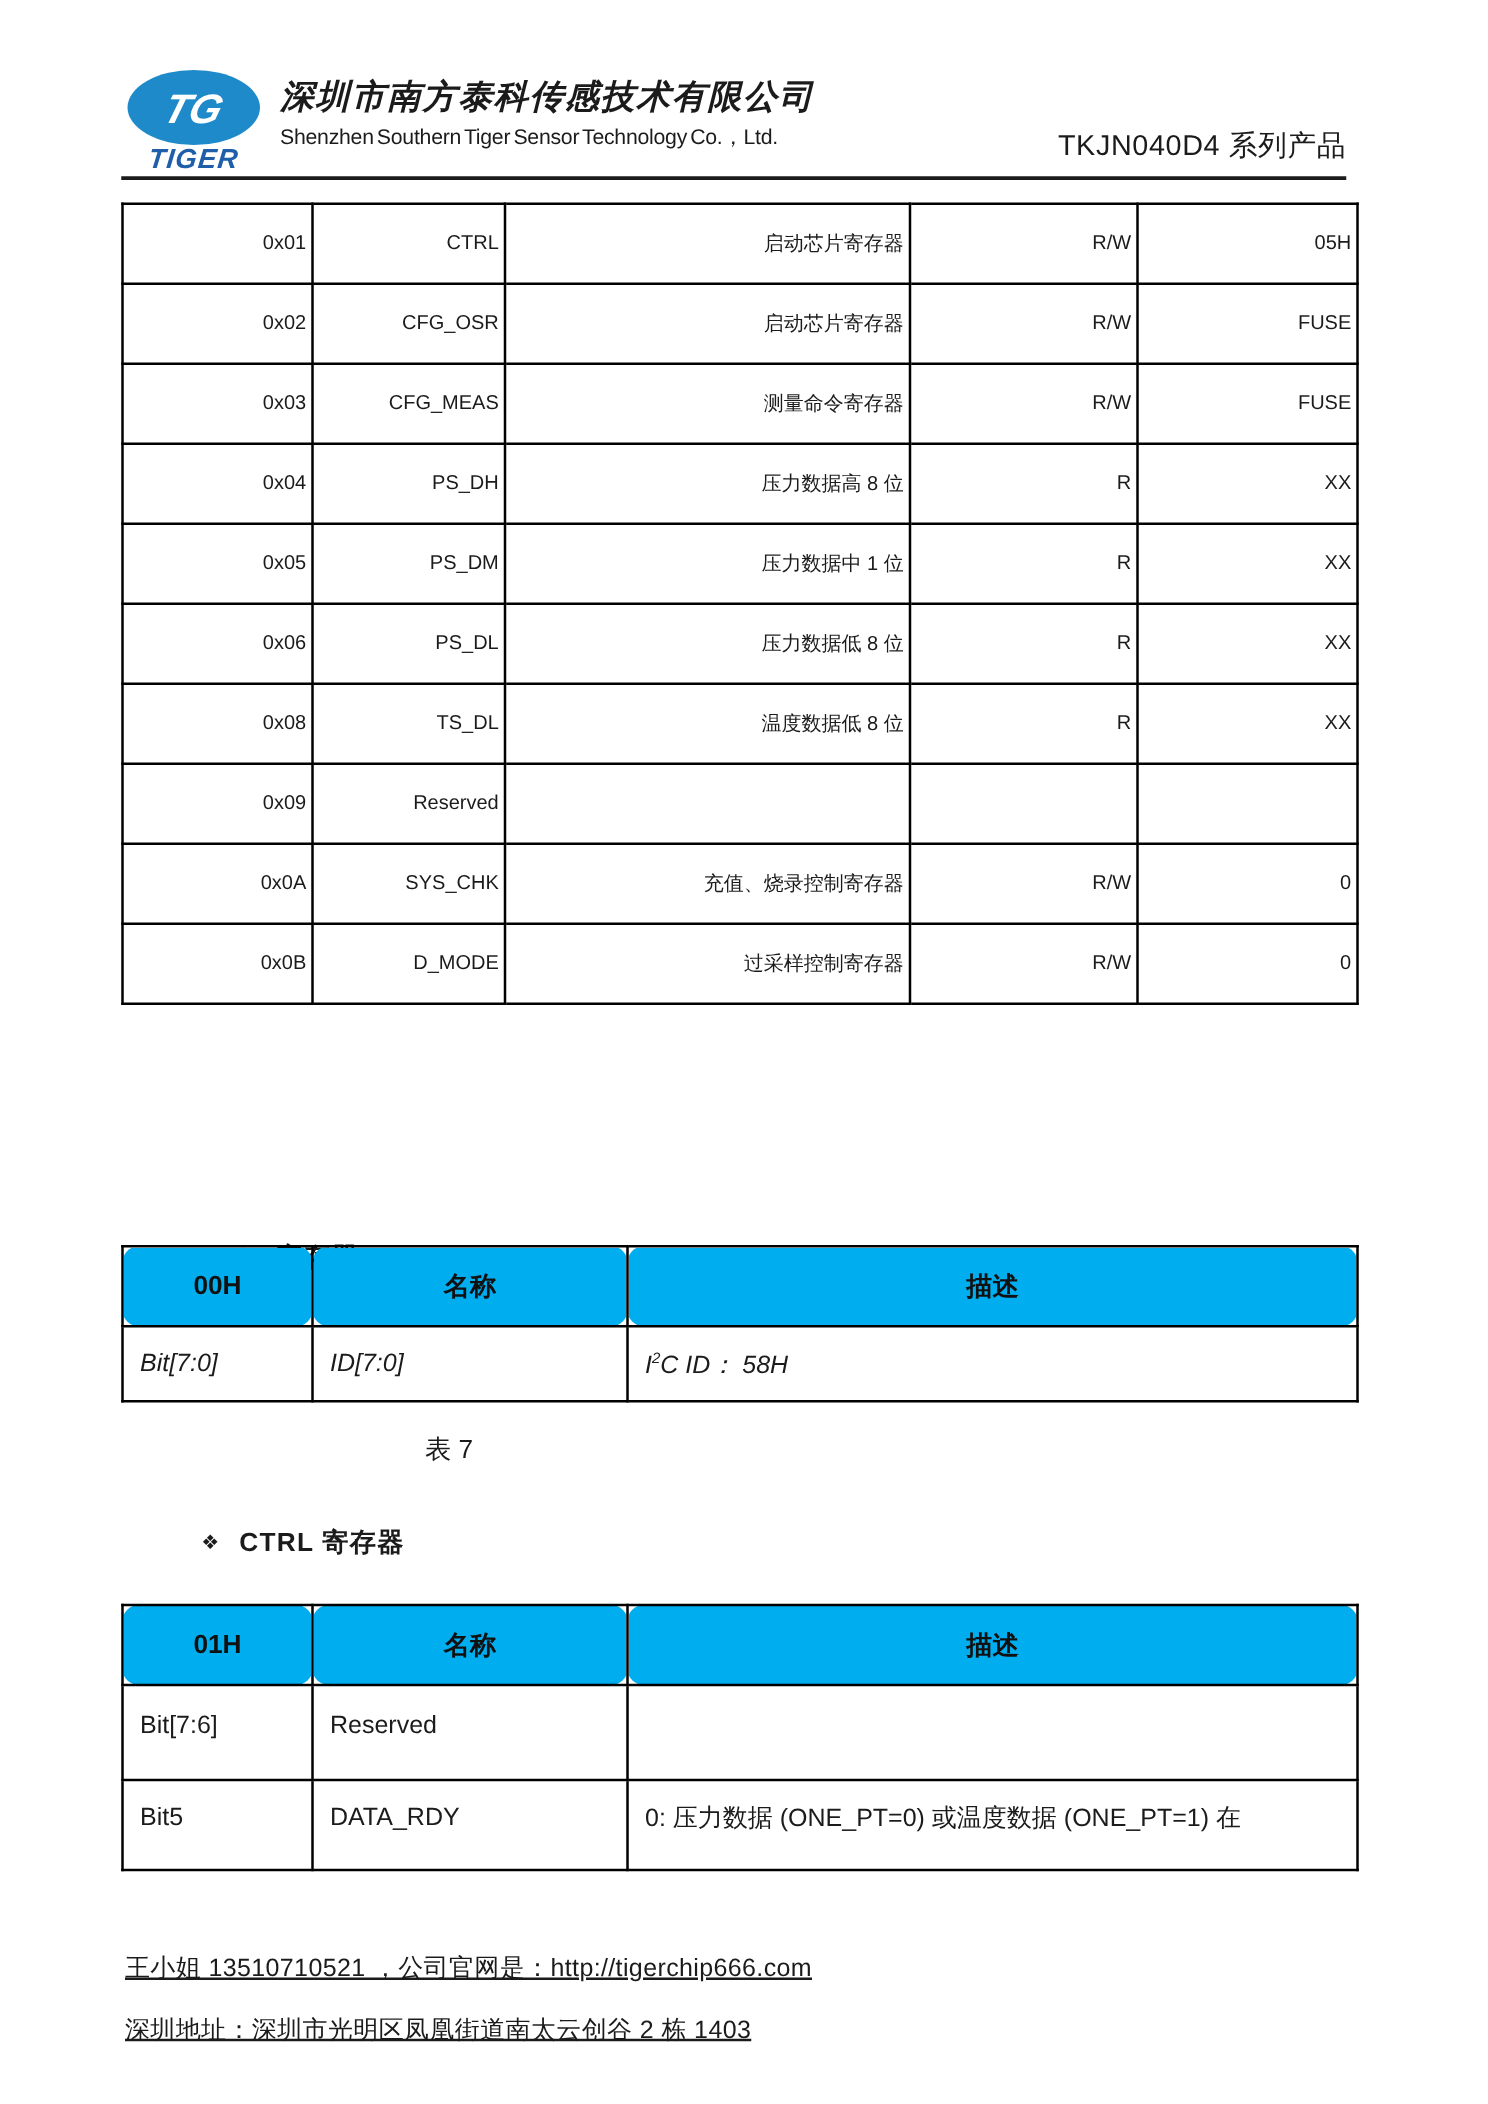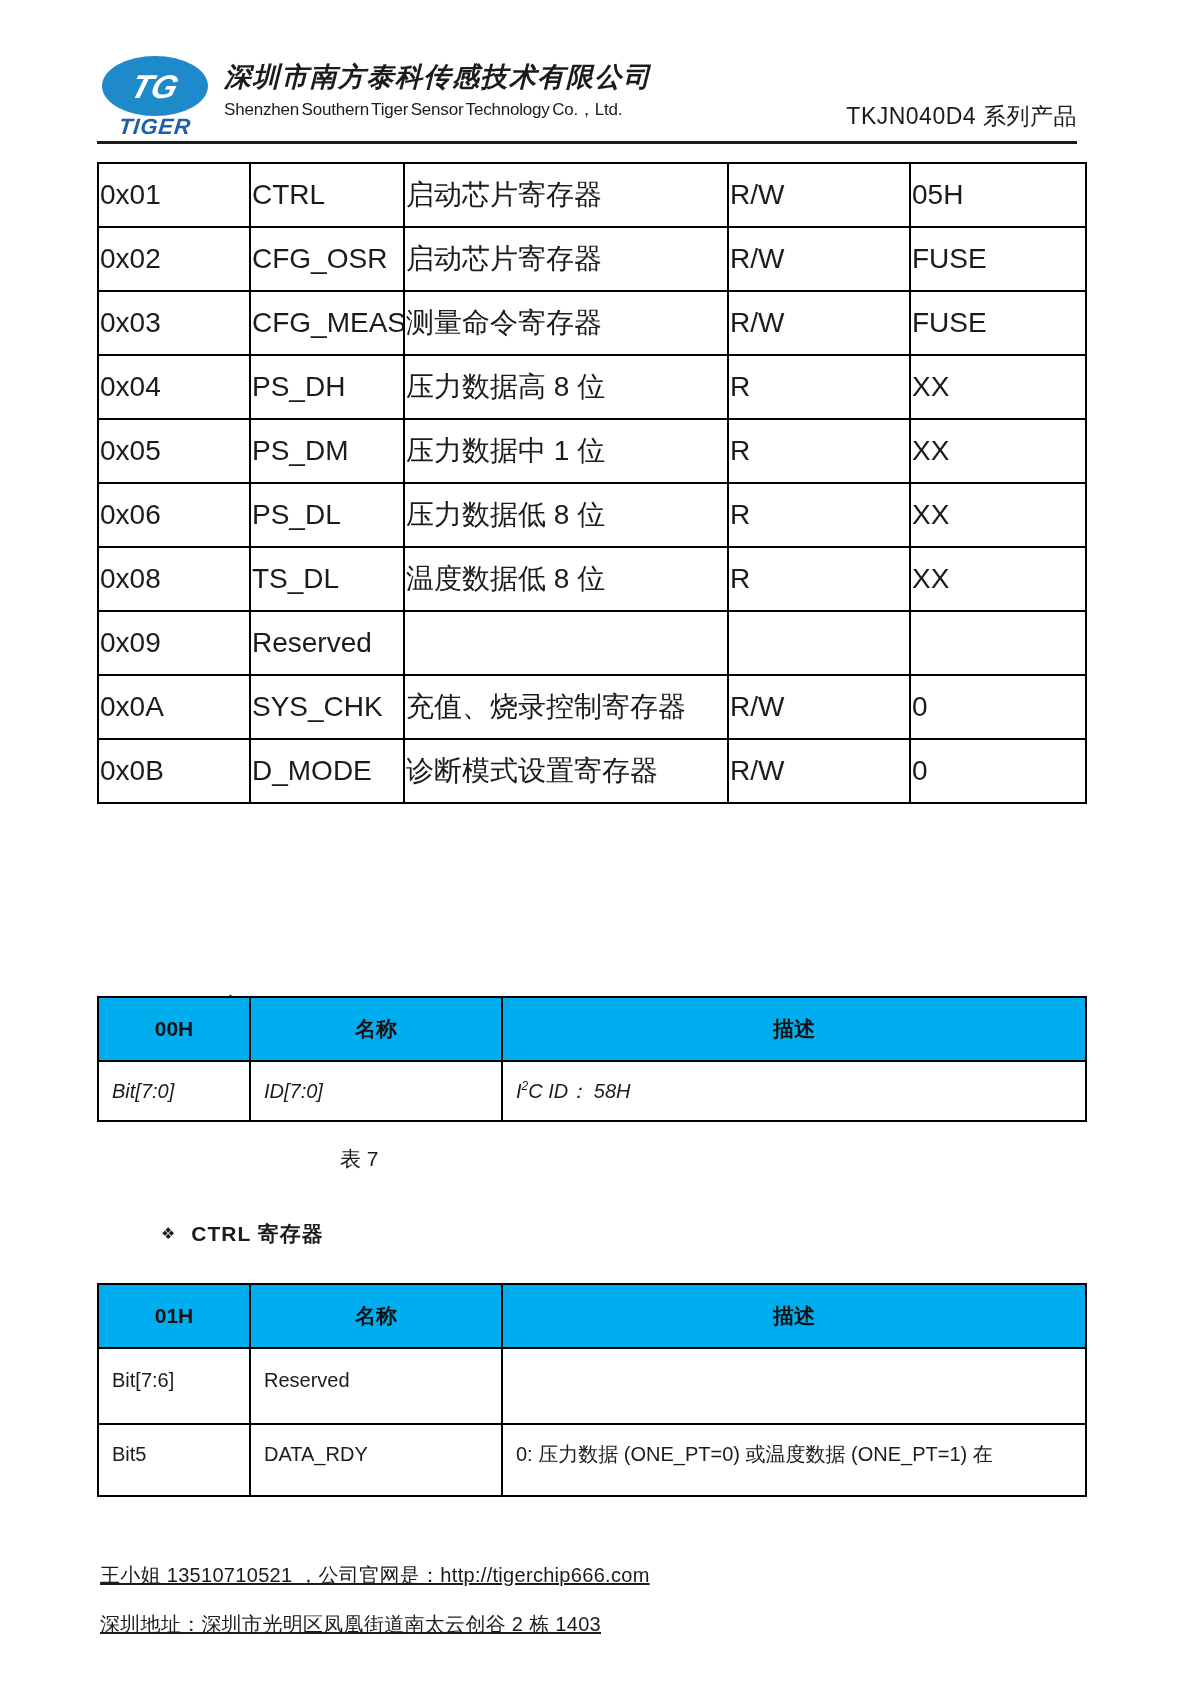--- a/index.html
+++ b/index.html
@@ -16,23 +16,23 @@
     letter-spacing:1px;margin-top:0px;transform:skewX(-6deg);line-height:1;}
   .company{position:absolute;left:127px;top:6px;}
   .company-cn{font-size:27px;font-weight:700;letter-spacing:1.5px;line-height:32px;font-style:italic;}
   .company-en{font-size:17px;margin-top:7px;word-spacing:-2px;letter-spacing:-0.2px;line-height:20px;}
   .product{position:absolute;right:0;bottom:9px;font-size:23px;letter-spacing:0.5px;}
 
   
   table.tbl{position:absolute;left:97px;width:988px;border-collapse:collapse;table-layout:fixed;}
   table.tbl td,table.tbl th{border:2px solid #000;overflow:hidden;white-space:nowrap;}
   #regmap{top:162px;}
-  #regmap td{height:62px;font-size:28px;padding:0 4px 0 1px;vertical-align:middle;}
+  #regmap td{height:62px;font-size:16px;padding:0 4px 0 1px;vertical-align:middle;text-align:right;}
   .blue-head th{height:60px;background:var(--table-header-bg,#00AEEF);font-size:21px;font-weight:700;
-    text-align:center;vertical-align:middle;color:#111;}
+    text-align:center;vertical-align:middle;color:#111;border-radius:13px;}
   #id-table{top:996px;}
   #id-table td{height:58px;font-size:20px;padding:0 4px 0 13px;vertical-align:middle;font-style:italic;}
   #ctrl-table{top:1283px;}
   #ctrl-table td{font-size:20px;padding:0 4px 12px 13px;vertical-align:middle;}
   #ctrl-table tr.r1 td{height:62px;}
   #ctrl-table tr.r2 td{height:58px;}
   sup{font-size:12px;line-height:0;}
 
   
   .section-heading{position:absolute;left:161px;font-size:21px;font-weight:700;letter-spacing:1px;}
@@ -129,21 +129,21 @@
       <tr>
         <td>0x0A</td>
         <td>SYS_CHK</td>
         <td>充值、烧录控制寄存器</td>
         <td>R/W</td>
         <td>0</td>
       </tr>
       <tr>
         <td>0x0B</td>
         <td>D_MODE</td>
-        <td>诊断模式设置寄存器</td>
+        <td>过采样控制寄存器</td>
         <td>R/W</td>
         <td>0</td>
       </tr>
     </tbody>
   </table>
 
   <div class="section-heading" id="id-heading">
     <span class="bullet">❖</span><span>ID 寄存器</span>
   </div>
 

